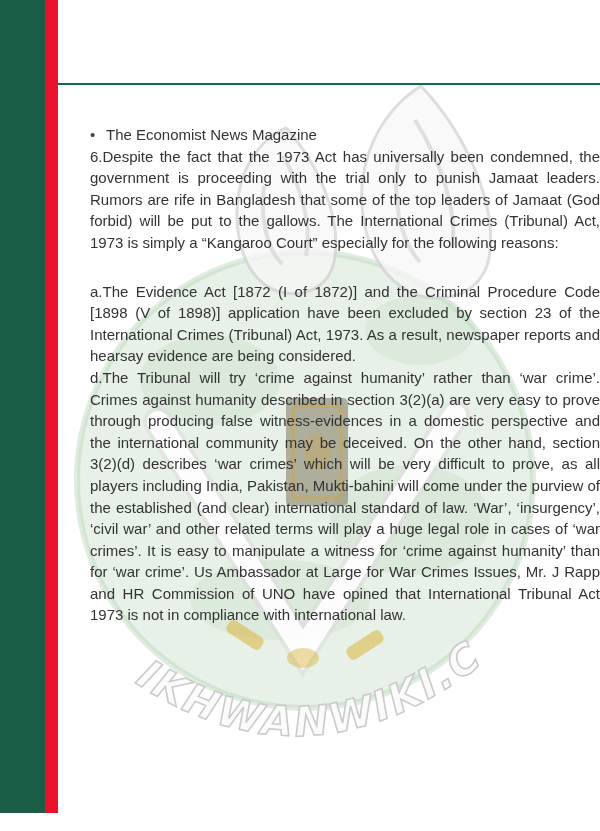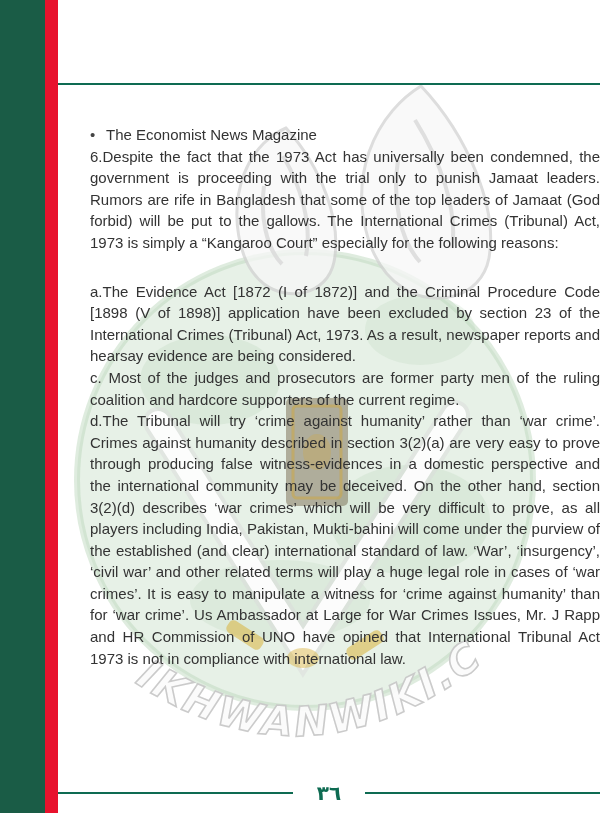--- a/index.html
+++ b/index.html
@@ -82,23 +82,17 @@
       </text>
     </g>
   </svg>
 
   <div class="title-rule"></div>
 
   <div class="content">
     <p class="bullet-line"><span class="bullet-glyph">•</span><span>The Economist News Magazine</span></p>
     <p>6.Despite the fact that the 1973 Act has universally been condemned, the government is proceeding with the trial only to punish Jamaat leaders. Rumors are rife in Bangladesh that some of the top leaders of Jamaat (God forbid) will be put to the gallows. The International Crimes (Tribunal) Act, 1973 is simply a “Kangaroo Court” especially for the following reasons:</p>
     <p class="gap-before">a.The Evidence Act [1872 (I of 1872)] and the Criminal Procedure Code [1898 (V of 1898)] application have been excluded by section 23 of the International Crimes (Tribunal) Act, 1973. As a result, newspaper reports and hearsay evidence are being considered.</p>
-    <p>c. Most of the judges and prosecutors are former party men of the ruling coalition and hardcore supporters of the current regime.</p>
     <p>d.The Tribunal will try ‘crime against humanity’ rather than ‘war crime’. Crimes against humanity described in section 3(2)(a) are very easy to prove through producing false witness-evidences in a domestic perspective and the international community may be deceived. On the other hand, section 3(2)(d) describes ‘war crimes’ which will be very difficult to prove, as all players including India, Pakistan, Mukti-bahini will come under the purview of the established (and clear) international standard of law. ‘War’, ‘insurgency’, ‘civil war’ and other related terms will play a huge legal role in cases of ‘war crimes’. It is easy to manipulate a witness for ‘crime against humanity’ than for ‘war crime’. Us Ambassador at Large for War Crimes Issues, Mr. J Rapp and HR Commission of UNO have opined that International Tribunal Act 1973 is not in compliance with international law.</p>
   </div>
 
-  <div class="footer">
-    <div class="rule"></div>
-    <div class="page-number">٣٦</div>
-    <div class="rule"></div>
-  </div>
 
 </div>
 
 </body></html>

